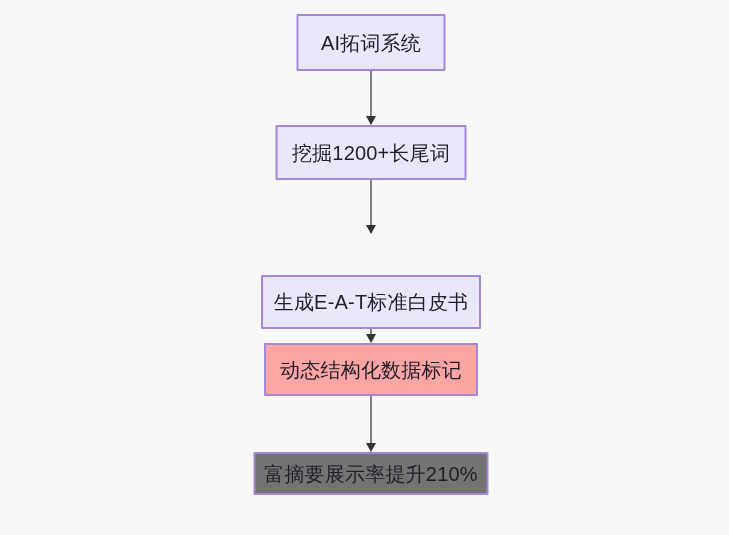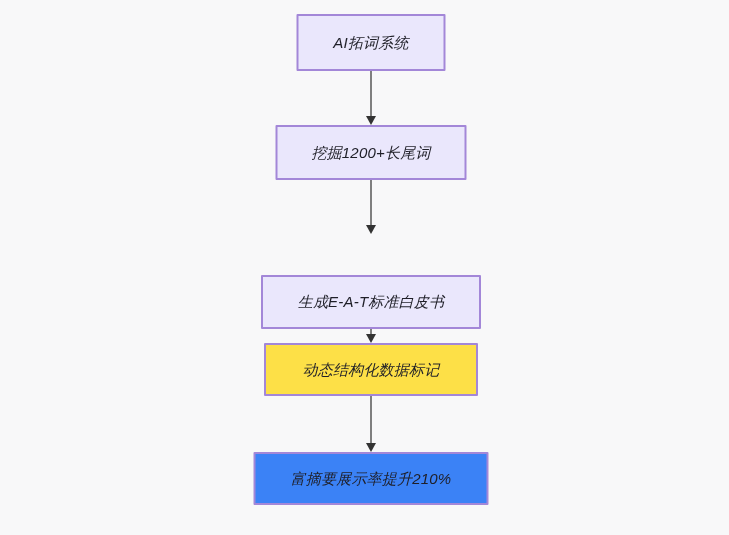--- a/index.html
+++ b/index.html
@@ -32,26 +32,25 @@
     background: #eae7fc;
     border: 2px solid #a387d8;
     border-radius: 1px;
     display: flex;
     align-items: center;
     justify-content: center;
     transform: translateX(-50%);
   }
   .node-label {
     color: #1f1f28;
-    font-size: 15px;
+    font-size: 20px;
     line-height: 1.2;
     letter-spacing: 0.2px;
     white-space: nowrap;
     text-align: right;
-    font-style: italic;
   }
 </style>
 </head>
 <body>
 
 <div id="flowchart">
   <svg class="edge-layer" width="729" height="535" viewBox="0 0 729 535">
       <line x1="371" y1="71" x2="371" y2="117" stroke="#7f7f7f" stroke-width="2"></line>
       <polygon points="366,116 376,116 371,125" fill="#333333"></polygon>
       <line x1="371" y1="180" x2="371" y2="226" stroke="#7f7f7f" stroke-width="2"></line>
@@ -63,19 +62,19 @@
     </svg>
 <div class="node" style="left: 371px; top: 14px; width: 149px; height: 57px; background: rgb(234, 231, 252); border-color: rgb(163, 135, 216);">
       <span class="node-label" style="color: rgb(31, 31, 40);">AI拓词系统</span>
     </div>
     <div class="node" style="left: 371px; top: 125px; width: 191px; height: 55px; background: rgb(234, 231, 252); border-color: rgb(163, 135, 216);">
       <span class="node-label" style="color: rgb(31, 31, 40);">挖掘1200+长尾词</span>
     </div>
     <div class="node" style="left: 371px; top: 234px; width: 220px; height: 54px; background: rgb(234, 231, 252); border-color: rgb(163, 135, 216); margin-top: 41px;">
       <span class="node-label" style="color: rgb(31, 31, 40);">生成E-A-T标准白皮书</span>
     </div>
-    <div class="node" style="left: 371px; top: 343px; width: 214px; height: 53px; background: #fde047; border-color: rgb(163, 135, 216);">
+    <div class="node" style="left: 371px; top: 343px; width: 214px; height: 53px; background: #fca5a5; border-color: rgb(163, 135, 216);">
       <span class="node-label" style="color: rgb(31, 31, 40);">动态结构化数据标记</span>
     </div>
-    <div class="node" style="left: 371px; top: 452px; width: 235px; height: 53px; background: #3b82f6; border-color: rgb(163, 135, 216);">
+    <div class="node" style="left: 371px; top: 452px; width: 235px; height: 43px; background: #737373; border-color: rgb(163, 135, 216);">
       <span class="node-label" style="color: rgb(31, 31, 40);">富摘要展示率提升210%</span>
     </div>
   </div>
 
 </body></html>

